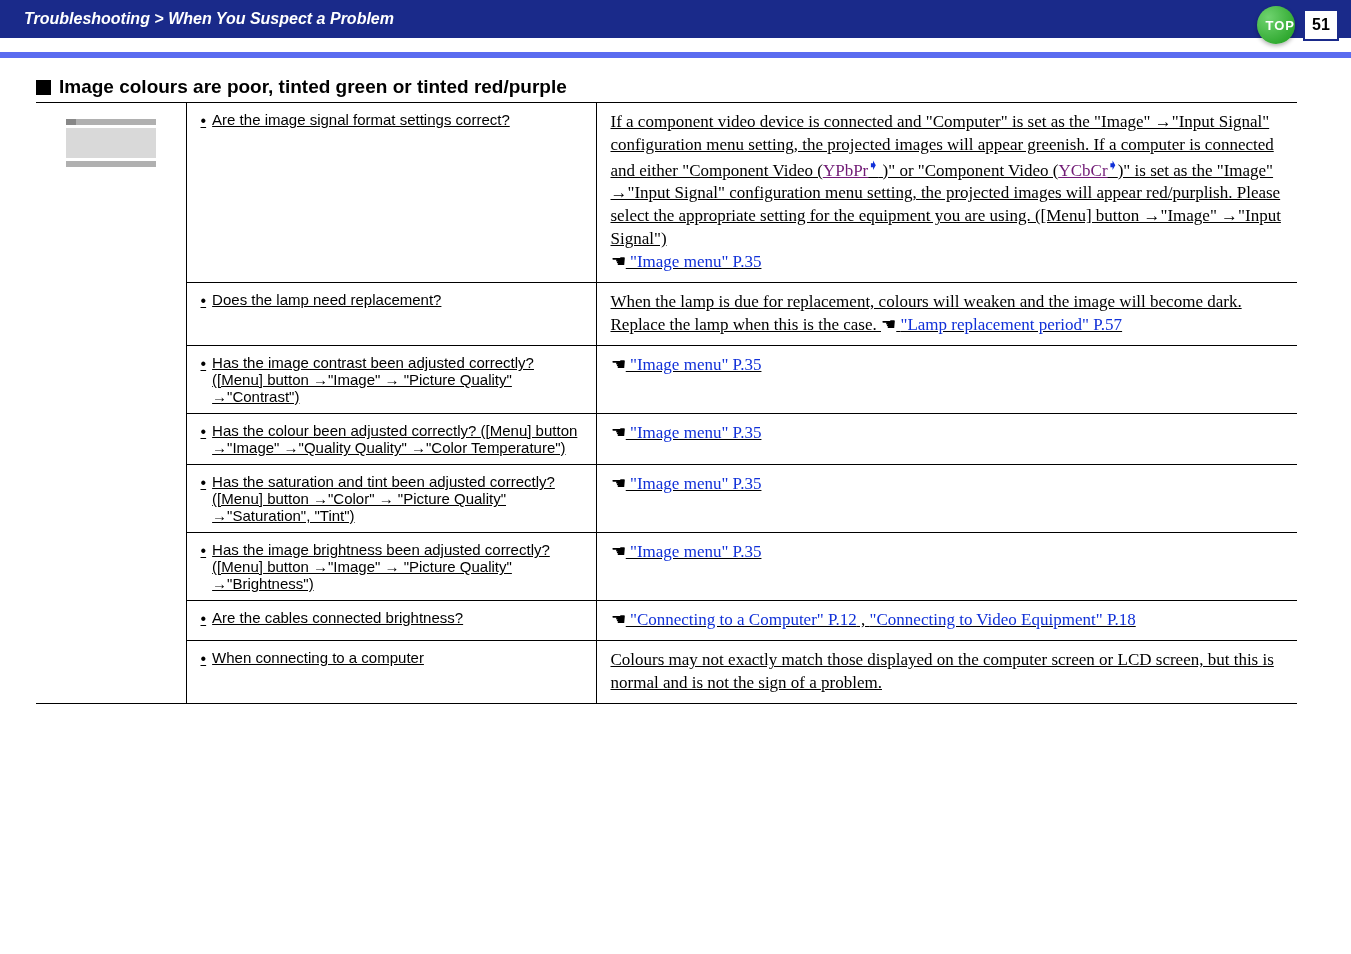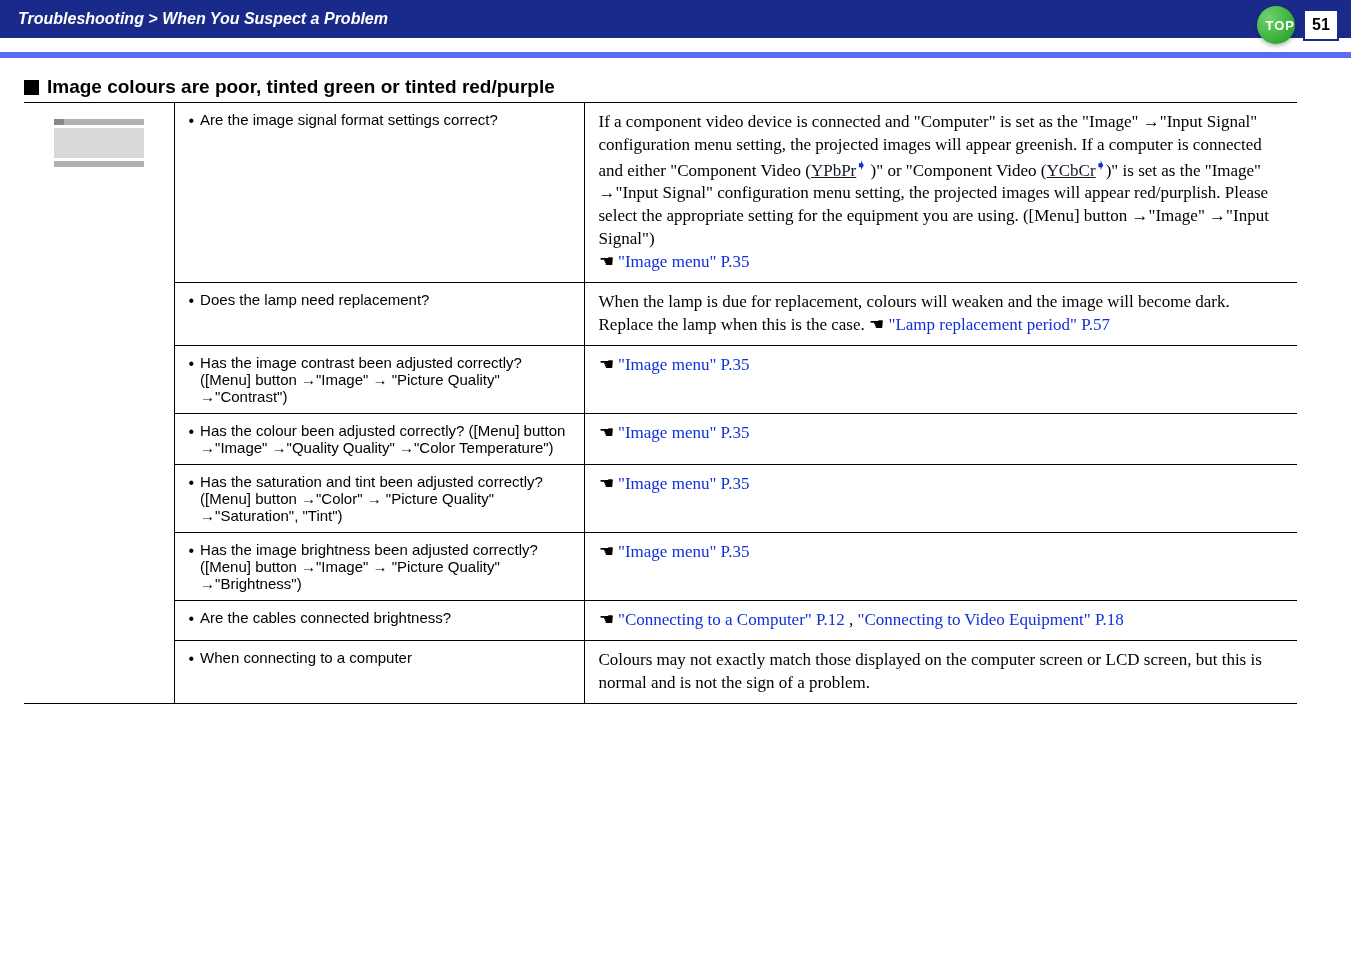--- a/index.html
+++ b/index.html
@@ -1,40 +1,40 @@
 <!DOCTYPE html>
 <html><head>
 <meta charset="utf-8">
 <style>
   * { box-sizing: border-box; }
   body { margin: 0; font-family: Arial, Helvetica, sans-serif; background: #fff; color: #000; font-size: 15px; }
 
-  .header { background: #1a2a8a; color: #fff; font-style: italic; font-weight: bold; padding: 10px 18px; font-size: 16px; position: relative; }
+  .header { background: #1a2a8a; color: #fff; font-style: italic; font-weight: bold; padding: 10px 24px; font-size: 16px; position: relative; }
   .header-right { position: absolute; right: 12px; top: 6px; display: flex; align-items: center; gap: 8px; }
   .top-badge { width: 38px; height: 38px; border-radius: 50%; background: radial-gradient(circle at 30% 30%, #6fd36f, #1a9a1a); display:flex; align-items:center; justify-content:flex-end; color:#fff; font-weight:bold; font-style:normal; font-size:13px; letter-spacing:1px; box-shadow: 0 2px 4px rgba(0,0,0,.3); }
   .page-num-box { border: 2px solid #1a2a8a; background:#fff; color:#000000; font-style:normal; font-weight:bold; width:36px; height:32px; display:flex; align-items:center; justify-content:center; font-size:16px; }
   .accent-bar { height: 6px; background: #5a6cf0; margin-top: 14px; }
 
-  .content { padding: 10px 54px 24px 24px; }
+  .content { padding: 10px 54px 24px 36px; }
 
   .section-title { font-weight: bold; font-size: 19px; margin: 8px 0 4px 0; display:flex; align-items:center; gap:8px; }
   .black-square { width:15px; height:15px; background:#000; display:inline-block; }
 
-  table.troubleshoot { border-collapse: collapse; width: 100%; }
+  table.troubleshoot { border-collapse: collapse; width: 100%; text-decoration: underline; }
   table.troubleshoot tr { border-top: 1px solid #000; border-bottom: 1px solid #000; }
   table.troubleshoot td { vertical-align: top; padding: 8px 14px; }
   td.col-icon { width: 150px; border-right: 1px solid #000; }
   td.col-q { width: 410px; border-right: 1px solid #000; font-family: Arial, sans-serif; font-size: 15px; }
   td.col-a { font-family: 'Times New Roman', Times, serif; font-size: 17px; line-height: 1.35; }
 
   .bullet { display:flex; gap:6px; }
   .bullet::before { content: "•"; font-size: 16px; line-height:1; margin-top:2px; }
 
   .link { color: #1030d8; }
-  .link-u { color: #0f172a; text-decoration: underline; }
+  .link-u { color: #701a75; text-decoration: underline; }
   .hand { color:#000; display:inline-block; transform: scaleX(-1); }
   .glossary-icon { color:#1030d8; font-weight:bold; font-size:12px; vertical-align: super; }
 
   
   .win-icon { width: 90px; margin: 8px auto; }
   .win-icon .bar { height:6px; background:#b0b0b0; margin-bottom:3px; }
   .win-icon .bar.top { display:flex; }
   .win-icon .bar.top .sq { width:10px; height:6px; background:#888; margin-right:3px; }
   .win-icon .body { height:30px; background:#d9d9d9; }
   .win-icon .foot { height:6px; background:#b0b0b0; margin-top:3px; }

